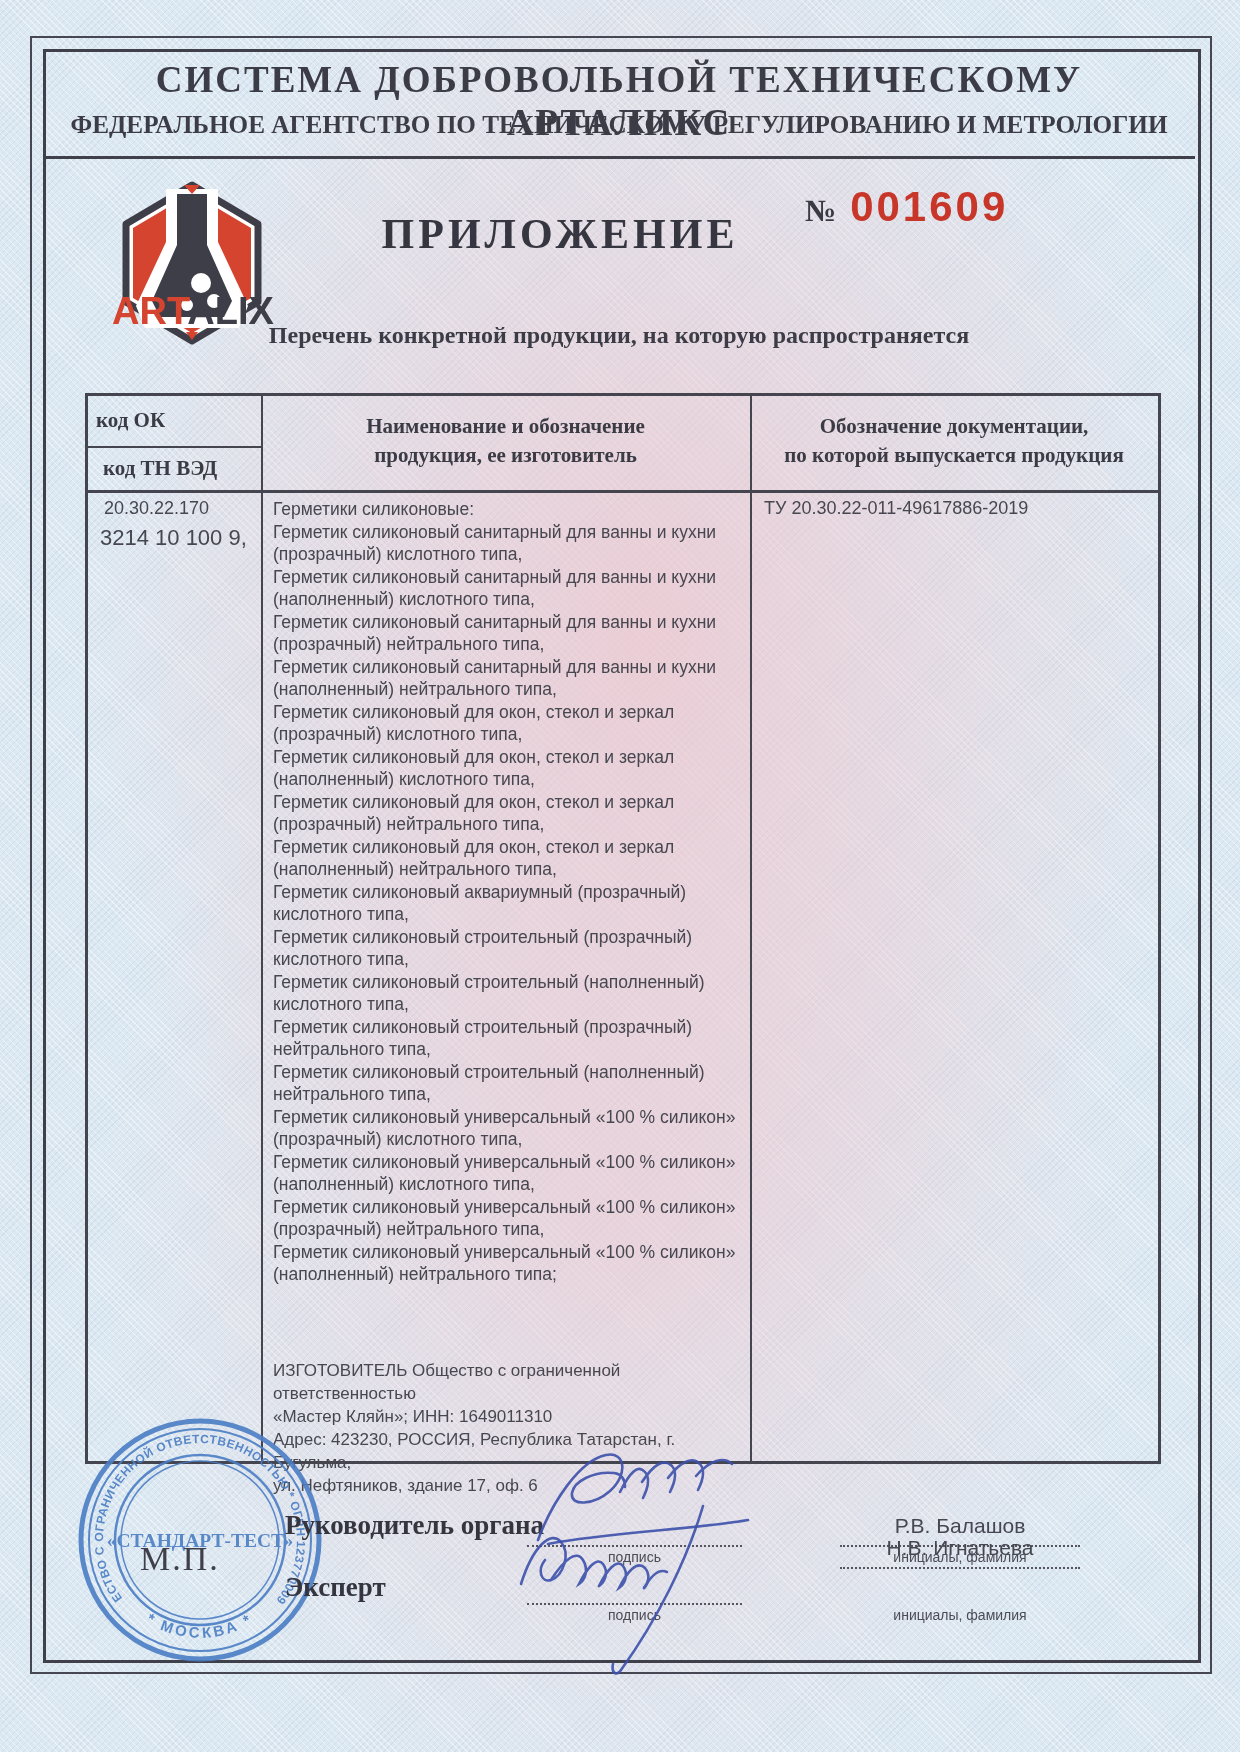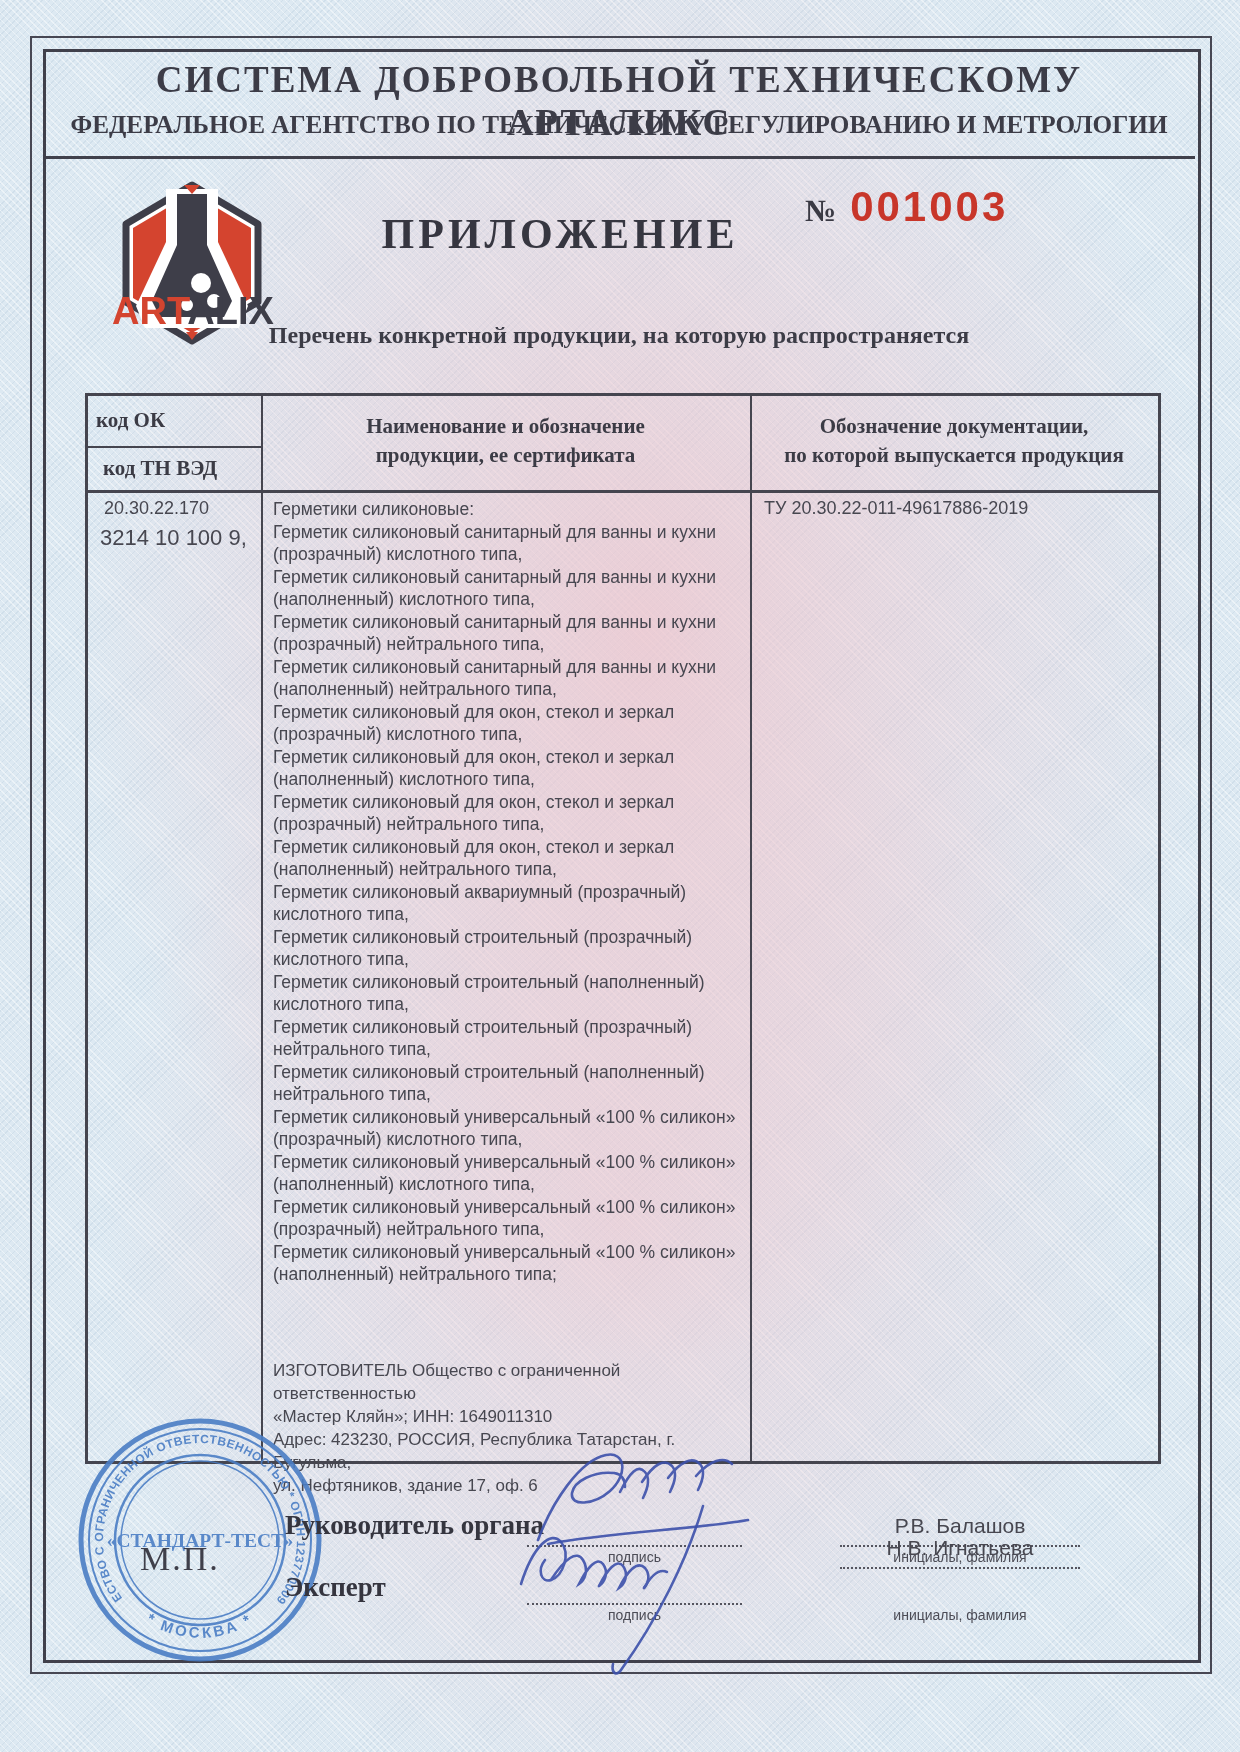--- a/index.html
+++ b/index.html
@@ -99,37 +99,37 @@
     <polygon points="61,14 91,14 91,65 116,121 108,137 44,137 36,121 61,65" fill="#3e3e49"></polygon>
     <circle cx="85" cy="103" r="10" fill="#ffffff"></circle>
     <circle cx="98" cy="121" r="7" fill="#ffffff"></circle>
     <circle cx="71" cy="125" r="6" fill="#ffffff"></circle>
     <circle cx="84" cy="138" r="5" fill="#ffffff"></circle>
     <polygon points="68,5 84,5 76,14" fill="#d4442f"></polygon>
     <polygon points="70,152 82,152 76,160" fill="#d4442f"></polygon>
   </svg>
   <div class="abs brand"><span class="red">ART</span><span class="dark">ALIX</span></div>
 
-  <div class="abs docnum"><span>№</span><span class="digits">001003</span></div>
+  <div class="abs docnum"><span>№</span><span class="digits">001609</span></div>
 
   <div class="abs doctitle">ПРИЛОЖЕНИЕ</div>
 
 
   <div class="abs subtitle1">Перечень конкретной продукции,  на которую распространяется</div>
 
   <div class="abs table">
     <div class="abs v1"></div>
     <div class="abs v2"></div>
     <div class="abs hdr-sep"></div>
     <div class="abs c1-sep"></div>
 
     <div class="abs th th-c1a">код ОК</div>
     <div class="abs th th-c1b">код ТН ВЭД</div>
     <div class="abs th th-c2">Наименование и обозначение
-продукции, ее сертификата</div>
+продукция, ее изготовитель</div>
     <div class="abs th th-c3">Обозначение документации,
 по которой выпускается продукция</div>
 
     <div class="abs cellsans code1">20.30.22.170</div>
     <div class="abs cellsans code2">3214 10 100 9,</div>
     <div class="abs cellsans docref">ТУ 20.30.22-011-49617886-2019</div>
 
     <div class="abs cellsans products"><span>Герметики силиконовые:</span><span>
 </span><span>Герметик силиконовый санитарный для ванны и кухни
 (прозрачный) кислотного типа,

